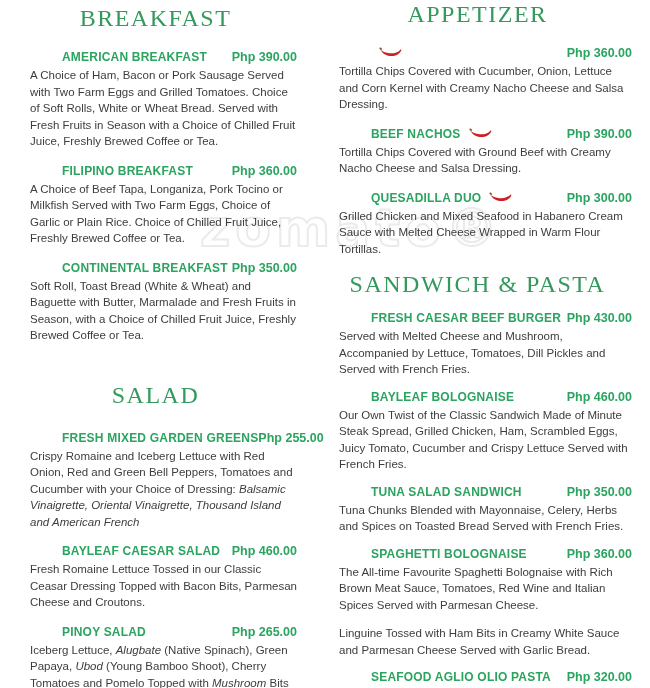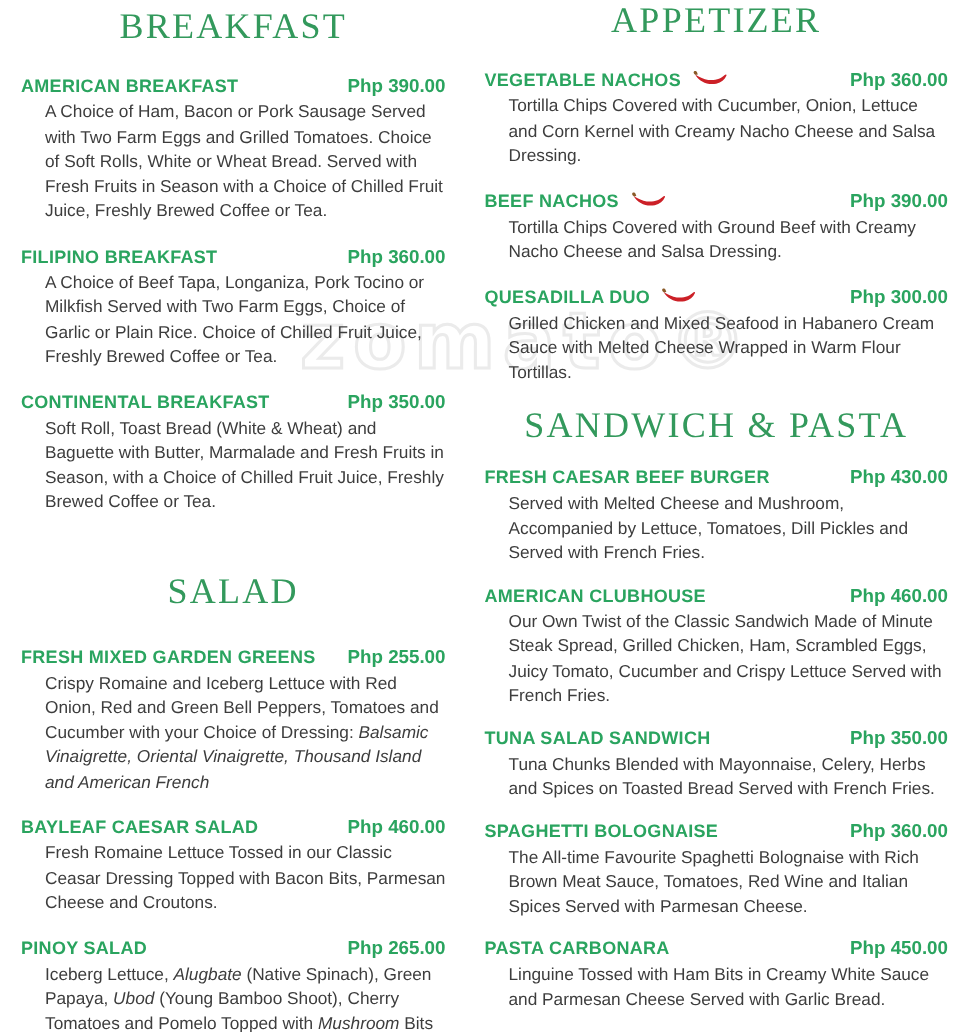--- a/index.html
+++ b/index.html
@@ -42,21 +42,21 @@
     white-space: nowrap;
   }
   .col-left  .menu-section:nth-child(1) .section-title { margin-top: 5px; }
   .col-left  .menu-section:nth-child(2) .section-title { margin-top: 38px; margin-bottom: 22px; }
   .col-right .menu-section:nth-child(1) .section-title { margin-top: 1px; }
   .col-right .menu-section:nth-child(2) .section-title { margin-top: 10px; margin-bottom: 13px; }
 
   .menu-item { margin-bottom: 14px; }
   .col-right .menu-section:nth-child(2) .menu-item { margin-bottom: 12px; }
 
-  .item-head { display: flex; align-items: center; }
+  .item-head { display: flex; align-items: center; margin-left: 48px; }
   .item-name {
     color: var(--item-green, #2aa45f);
     font-weight: bold;
     font-size: 12px;
     letter-spacing: 0.2px;
     white-space: nowrap;
   }
   .chili { margin-left: 7px; display: inline-flex; align-items: center; position: relative; top: -1px; }
   .spacer { flex: 1; }
   .item-price {
@@ -149,21 +149,20 @@
   </div>
 </div>
   </section>
 </div>
   <div class="col col-right">
   <section class="menu-section">
     <h2 class="section-title">APPETIZER</h2>
     <div class="items">
   <div class="menu-item">
     <div class="item-head">
-      <span class="item-name">VEGETABLE NACHOS</span>
       <span class="chili">
         <svg width="24" height="12" viewBox="0 0 32 15" aria-hidden="true">
           <path d="M3 4 C 7 11.5, 15 14, 22 12.5 C 26.5 11.5, 29.5 9, 31 5.5 C 31.5 4.5, 30.5 3.8, 29.5 4.8 C 26 8.5, 19 10.5, 12 8.5 C 8 7.4, 5 5.8, 3 4 Z" fill="#cc2027"></path>
           <path d="M3.4 4.6 C 2 3.8, 1.4 2.6, 2.2 1.8 C 3 1, 4.4 1.4, 5 2.6 L 5.6 4.4 C 4.8 4.6, 4 4.6, 3.4 4.6 Z" fill="#8a5a28"></path>
         </svg>
       </span>
       <span class="spacer"></span>
       <span class="item-price">Php 360.00</span>
     </div>
     <p class="item-desc"><span>Tortilla Chips Covered with Cucumber, Onion, Lettuce and Corn Kernel with Creamy Nacho Cheese and Salsa Dressing.</span></p>
@@ -209,21 +208,21 @@
       <span class="item-name">FRESH CAESAR BEEF BURGER</span>
 
       <span class="spacer"></span>
       <span class="item-price">Php 430.00</span>
     </div>
     <p class="item-desc"><span>Served with Melted Cheese and Mushroom, Accompanied by Lettuce, Tomatoes, Dill Pickles and Served with French Fries.</span></p>
   </div>
 
   <div class="menu-item">
     <div class="item-head">
-      <span class="item-name">AMERICAN CLUBHOUSE</span>
+      <span class="item-name">BAYLEAF BOLOGNAISE</span>
 
       <span class="spacer"></span>
       <span class="item-price">Php 460.00</span>
     </div>
     <p class="item-desc"><span>Our Own Twist of the Classic Sandwich Made of Minute Steak Spread, Grilled Chicken, Ham, Scrambled Eggs, Juicy Tomato, Cucumber and Crispy Lettuce Served with French Fries.</span></p>
   </div>
 
   <div class="menu-item">
     <div class="item-head">
       <span class="item-name">TUNA SALAD SANDWICH</span>
@@ -238,26 +237,20 @@
     <div class="item-head">
       <span class="item-name">SPAGHETTI BOLOGNAISE</span>
 
       <span class="spacer"></span>
       <span class="item-price">Php 360.00</span>
     </div>
     <p class="item-desc"><span>The All-time Favourite Spaghetti Bolognaise with Rich Brown Meat Sauce, Tomatoes, Red Wine and Italian Spices Served with Parmesan Cheese.</span></p>
   </div>
 
   <div class="menu-item">
-    <div class="item-head">
-      <span class="item-name">PASTA CARBONARA</span>
-
-      <span class="spacer"></span>
-      <span class="item-price">Php 450.00</span>
-    </div>
     <p class="item-desc"><span>Linguine Tossed with Ham Bits in Creamy White Sauce and Parmesan Cheese Served with Garlic Bread.</span></p>
   </div>
 
   <div class="menu-item">
     <div class="item-head">
       <span class="item-name">SEAFOOD AGLIO OLIO PASTA</span>
 
       <span class="spacer"></span>
       <span class="item-price">Php 320.00</span>
     </div>

